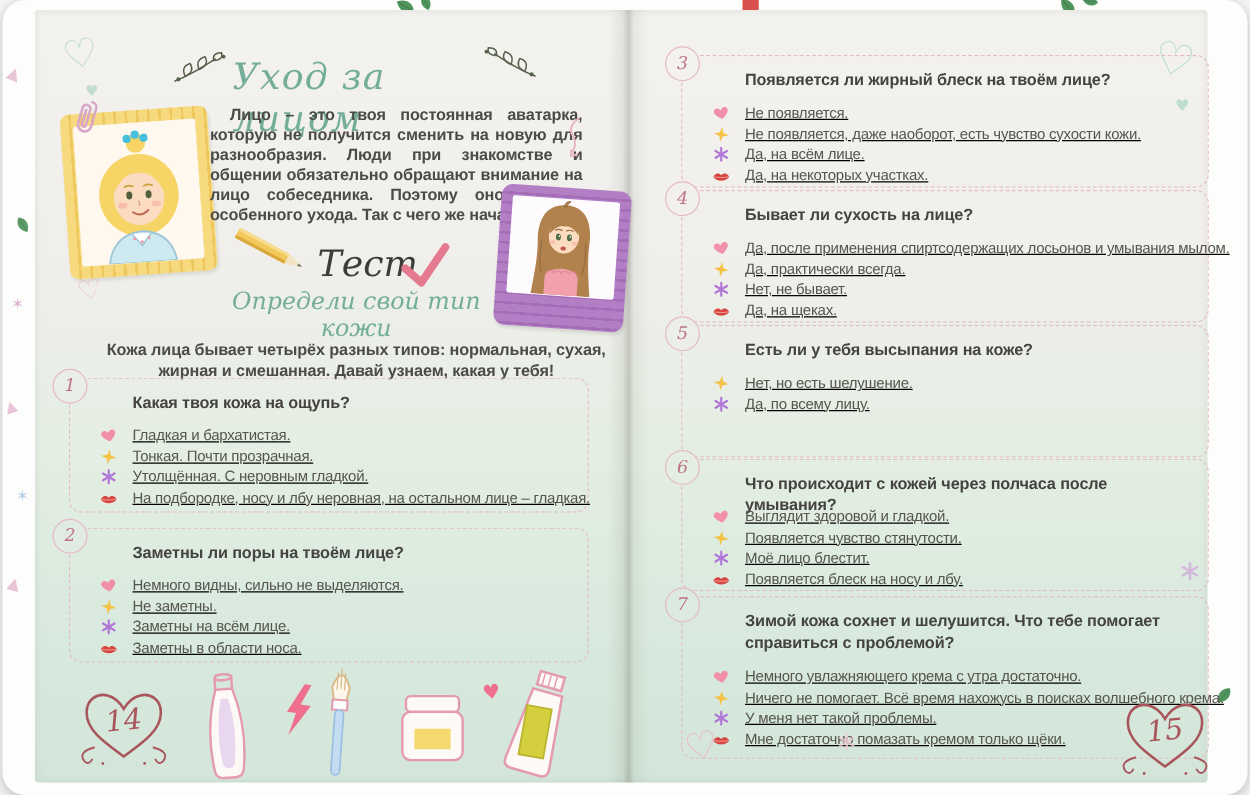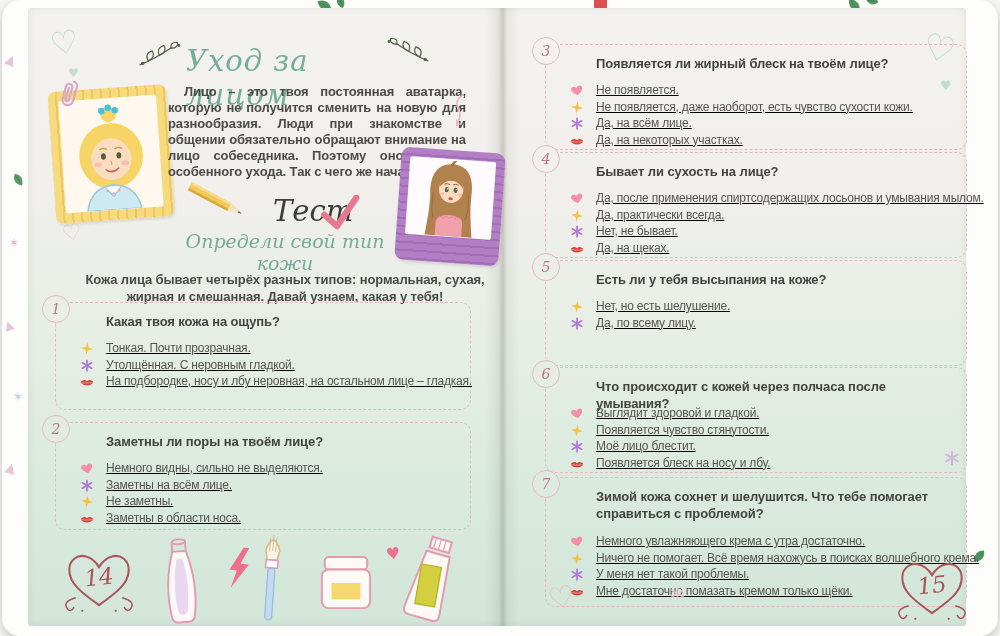--- a/index.html
+++ b/index.html
@@ -240,32 +240,38 @@
 
       <div class="abs frame-p" style="left:370px;top:142px;width:86px;height:78px;transform:rotate(4deg);">
         <div class="ph"><svg width="86" height="78" viewBox="0 0 92 82">
               <use href="#sym-girl2"></use>
             </svg></div>
       </div>
 
       <svg class="abs" style="left:158px;top:186px;width:64px;height:14px;transform:rotate(28deg);">
           <use href="#sym-pencil"></use>
         </svg>
-      <div class="abs h-test" style="left:226px;top:186px;margin-left:19px;">Тест</div>
+      <div class="abs h-test" style="left:226px;top:186px;">Тест</div>
       <svg class="abs" style="left:292px;top:188px;width:42px;height:34px;transform:rotate(-6deg);">
           <use href="#sym-check"></use>
         </svg>
       <div class="abs h-sub" style="left:127px;top:222px;width:260px;">Определи свой тип кожи</div>
       <div class="abs intro" style="left:57px;top:252px;width:400px;margin-top:11px;">Кожа лица бывает четырёх разных типов: нормальная, сухая, жирная и смешанная. Давай узнаем, какая у тебя!</div>
 
       <section class="qbox" style="left:27px;top:294px;width:414px;height:106px;">
         <span class="qnum" style="--pg:#e9eee6;">1</span>
         <h3 class="qtitle">Какая твоя кожа на ощупь?</h3>
         <div class="opts">
           <div class="opt">
+              <svg class="oi rotl c-h">
+                <use href="#sym-heart"></use>
+              </svg>
+              <span class="ot">Гладкая и бархатистая.</span>
+            </div>
+          <div class="opt">
               <svg class="oi rotr c-s">
                 <use href="#sym-sparkle"></use>
               </svg>
               <span class="ot">Тонкая. Почти прозрачная.</span>
             </div>
           <div class="opt">
               <svg class="oi c-a">
                 <use href="#sym-asterisk"></use>
               </svg>
               <span class="ot">Утолщённая. С неровным гладкой.</span>
@@ -283,30 +289,30 @@
         <span class="qnum" style="--pg:#e0ece1;">2</span>
         <h3 class="qtitle">Заметны ли поры на твоём лице?</h3>
         <div class="opts">
           <div class="opt">
               <svg class="oi rotl c-h">
                 <use href="#sym-heart"></use>
               </svg>
               <span class="ot">Немного видны, сильно не выделяются.</span>
             </div>
           <div class="opt">
+              <svg class="oi rotr c-s">
+                <use href="#sym-sparkle"></use>
+              </svg>
+              <span class="ot">Не заметны.</span>
+            </div>
+          <div class="opt">
               <svg class="oi c-a">
                 <use href="#sym-asterisk"></use>
               </svg>
               <span class="ot">Заметны на всём лице.</span>
-            </div>
-          <div class="opt">
-              <svg class="oi rotr c-s">
-                <use href="#sym-sparkle"></use>
-              </svg>
-              <span class="ot">Не заметны.</span>
             </div>
           <div class="opt">
               <svg class="oi c-l" style="height:11px;margin-top:3px;" viewBox="0 0 32 18">
                 <use href="#sym-lips"></use>
               </svg>
               <span class="ot">Заметны в области носа.</span>
             </div>
         </div>
       </section>
 

